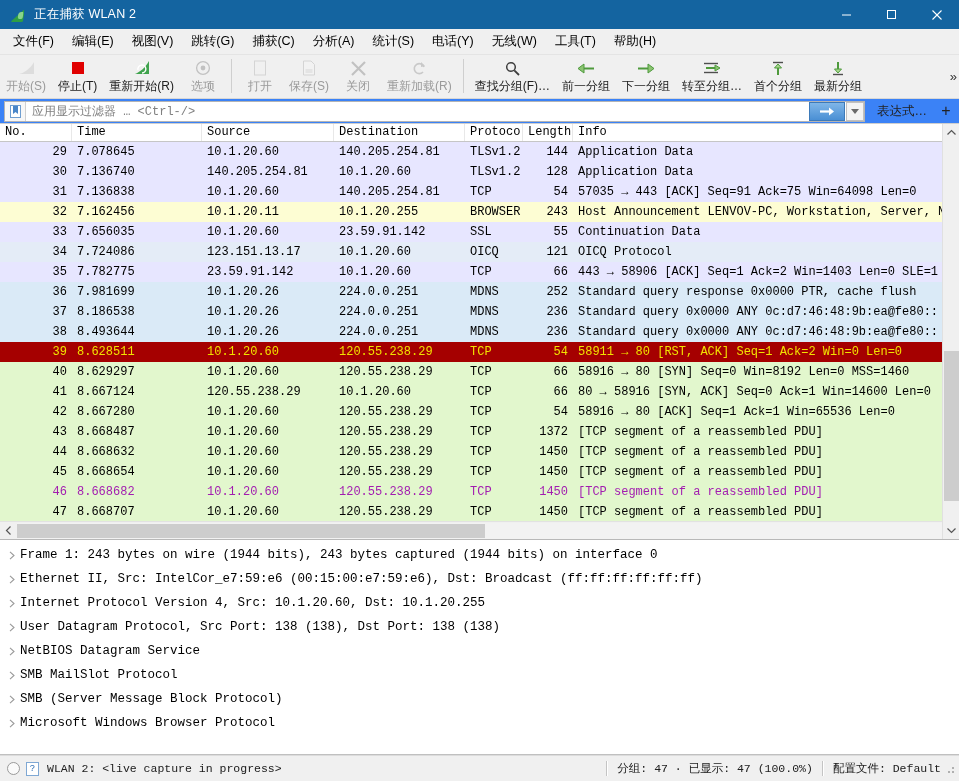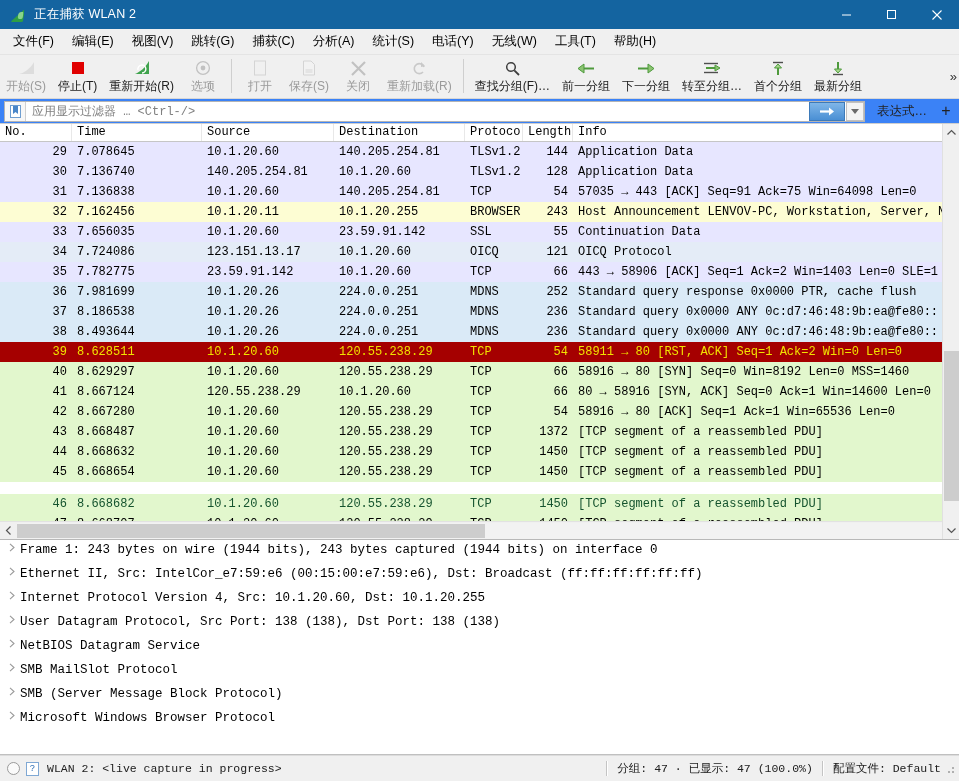--- a/index.html
+++ b/index.html
@@ -264,21 +264,21 @@
     flex: 1;
     background: #ffffff;
     overflow: hidden;
     padding-top: 3px;
     font-family: "Liberation Mono", monospace;
     font-size: 12.5px;
     border-bottom: 1px solid #c0c0c0;
   }
   .drow {
     height: 24px;
-    display: flex; align-items: flex-start;
+    display: flex; align-items: center;
     padding-left: 4px;
     white-space: nowrap;
     color: #000;
   }
   .dtwisty {
     width: 16px; flex: none;
     color: #9a9a9a; font-size: 10px;
     display: flex; align-items: center; justify-content: center;
   }
 
@@ -684,21 +684,21 @@
         </div>
         <div class="prow" style="background: rgb(226, 247, 205); color: rgb(0, 0, 0);">
           <div class="c c-no">45</div>
           <div class="c c-time">8.668654</div>
           <div class="c c-src">10.1.20.60</div>
           <div class="c c-dst">120.55.238.29</div>
           <div class="c c-proto">TCP</div>
           <div class="c c-len">1450</div>
           <div class="c c-info">[TCP segment of a reassembled PDU]</div>
         </div>
-        <div class="prow" style="background: rgb(226, 247, 205); color: #14532d; margin-top: 12px;">
+        <div class="prow" style="background: rgb(226, 247, 205); color: #a21caf;">
           <div class="c c-no">46</div>
           <div class="c c-time">8.668682</div>
           <div class="c c-src">10.1.20.60</div>
           <div class="c c-dst">120.55.238.29</div>
           <div class="c c-proto">TCP</div>
           <div class="c c-len">1450</div>
           <div class="c c-info">[TCP segment of a reassembled PDU]</div>
         </div>
         <div class="prow" style="background: rgb(226, 247, 205); color: rgb(0, 0, 0);">
           <div class="c c-no">47</div>

